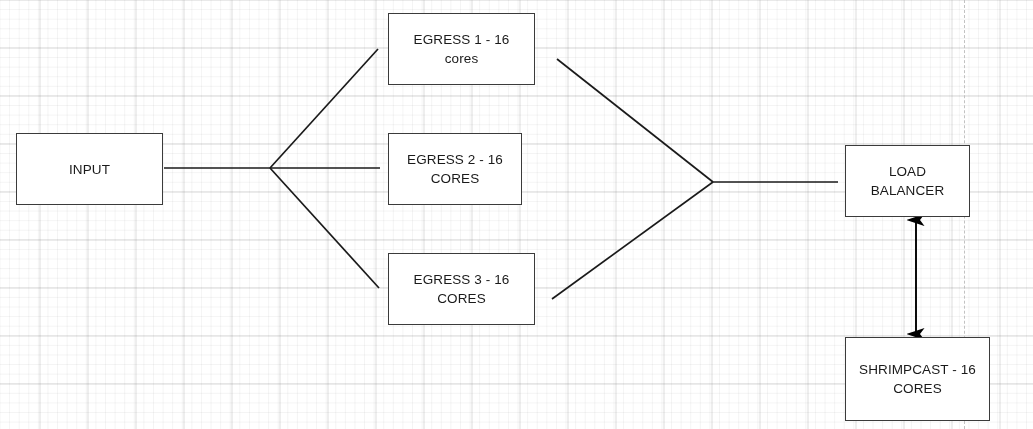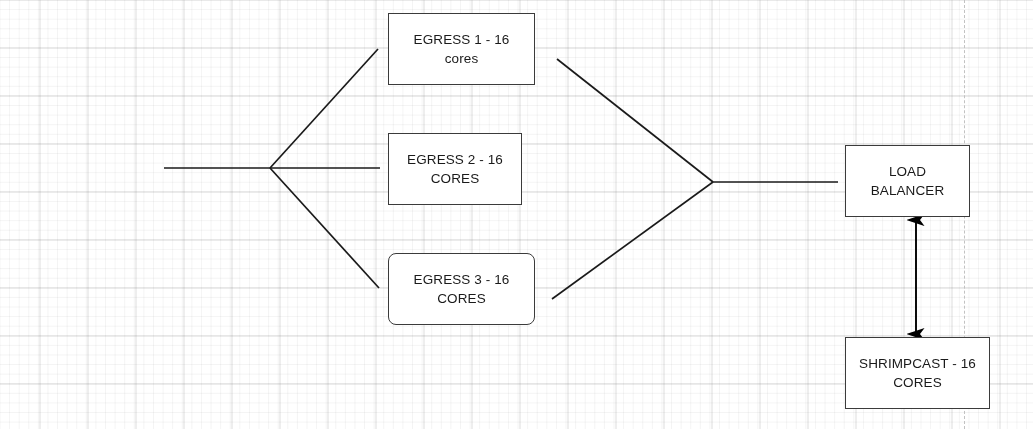--- a/index.html
+++ b/index.html
@@ -91,28 +91,29 @@
       <line x1="557" y1="59" x2="713" y2="182"></line>
 
       <line x1="552" y1="299" x2="713" y2="182"></line>
 
       <line x1="713" y1="182" x2="838" y2="182"></line>
     </g>
 
     <line x1="916" y1="334" x2="916" y2="220" stroke="#000000" stroke-width="1.9" marker-start="url(#arrow-down)" marker-end="url(#arrow-up)"></line>
   </svg>
 
+  <div class="node" style="left:16px; top:133px; width:147px; height:72px;">INPUT</div>
 
   <div class="node" style="left:388px; top:13px; width:147px; height:72px;">EGRESS 1 -  16
 cores</div>
 
   <div class="node" style="left:388px; top:133px; width:134px; height:72px;">EGRESS 2 - 16
 CORES</div>
 
-  <div class="node" style="left:388px; top:253px; width:147px; height:72px;border-radius:8px;">EGRESS 3 - 16
+  <div class="node" style="left:388px; top:253px; width:147px; height:72px;">EGRESS 3 - 16
 CORES</div>
 
   <div class="node" style="left:845px; top:145px; width:125px; height:72px;">LOAD BALANCER</div>
 
-  <div class="node" style="left:845px; top:337px; width:145px; height:72px;">SHRIMPCAST - 16
+  <div class="node" style="left:845px; top:337px; width:145px; height:84px;">SHRIMPCAST - 16
 CORES</div>
 
 </div>
 
 </body></html>

